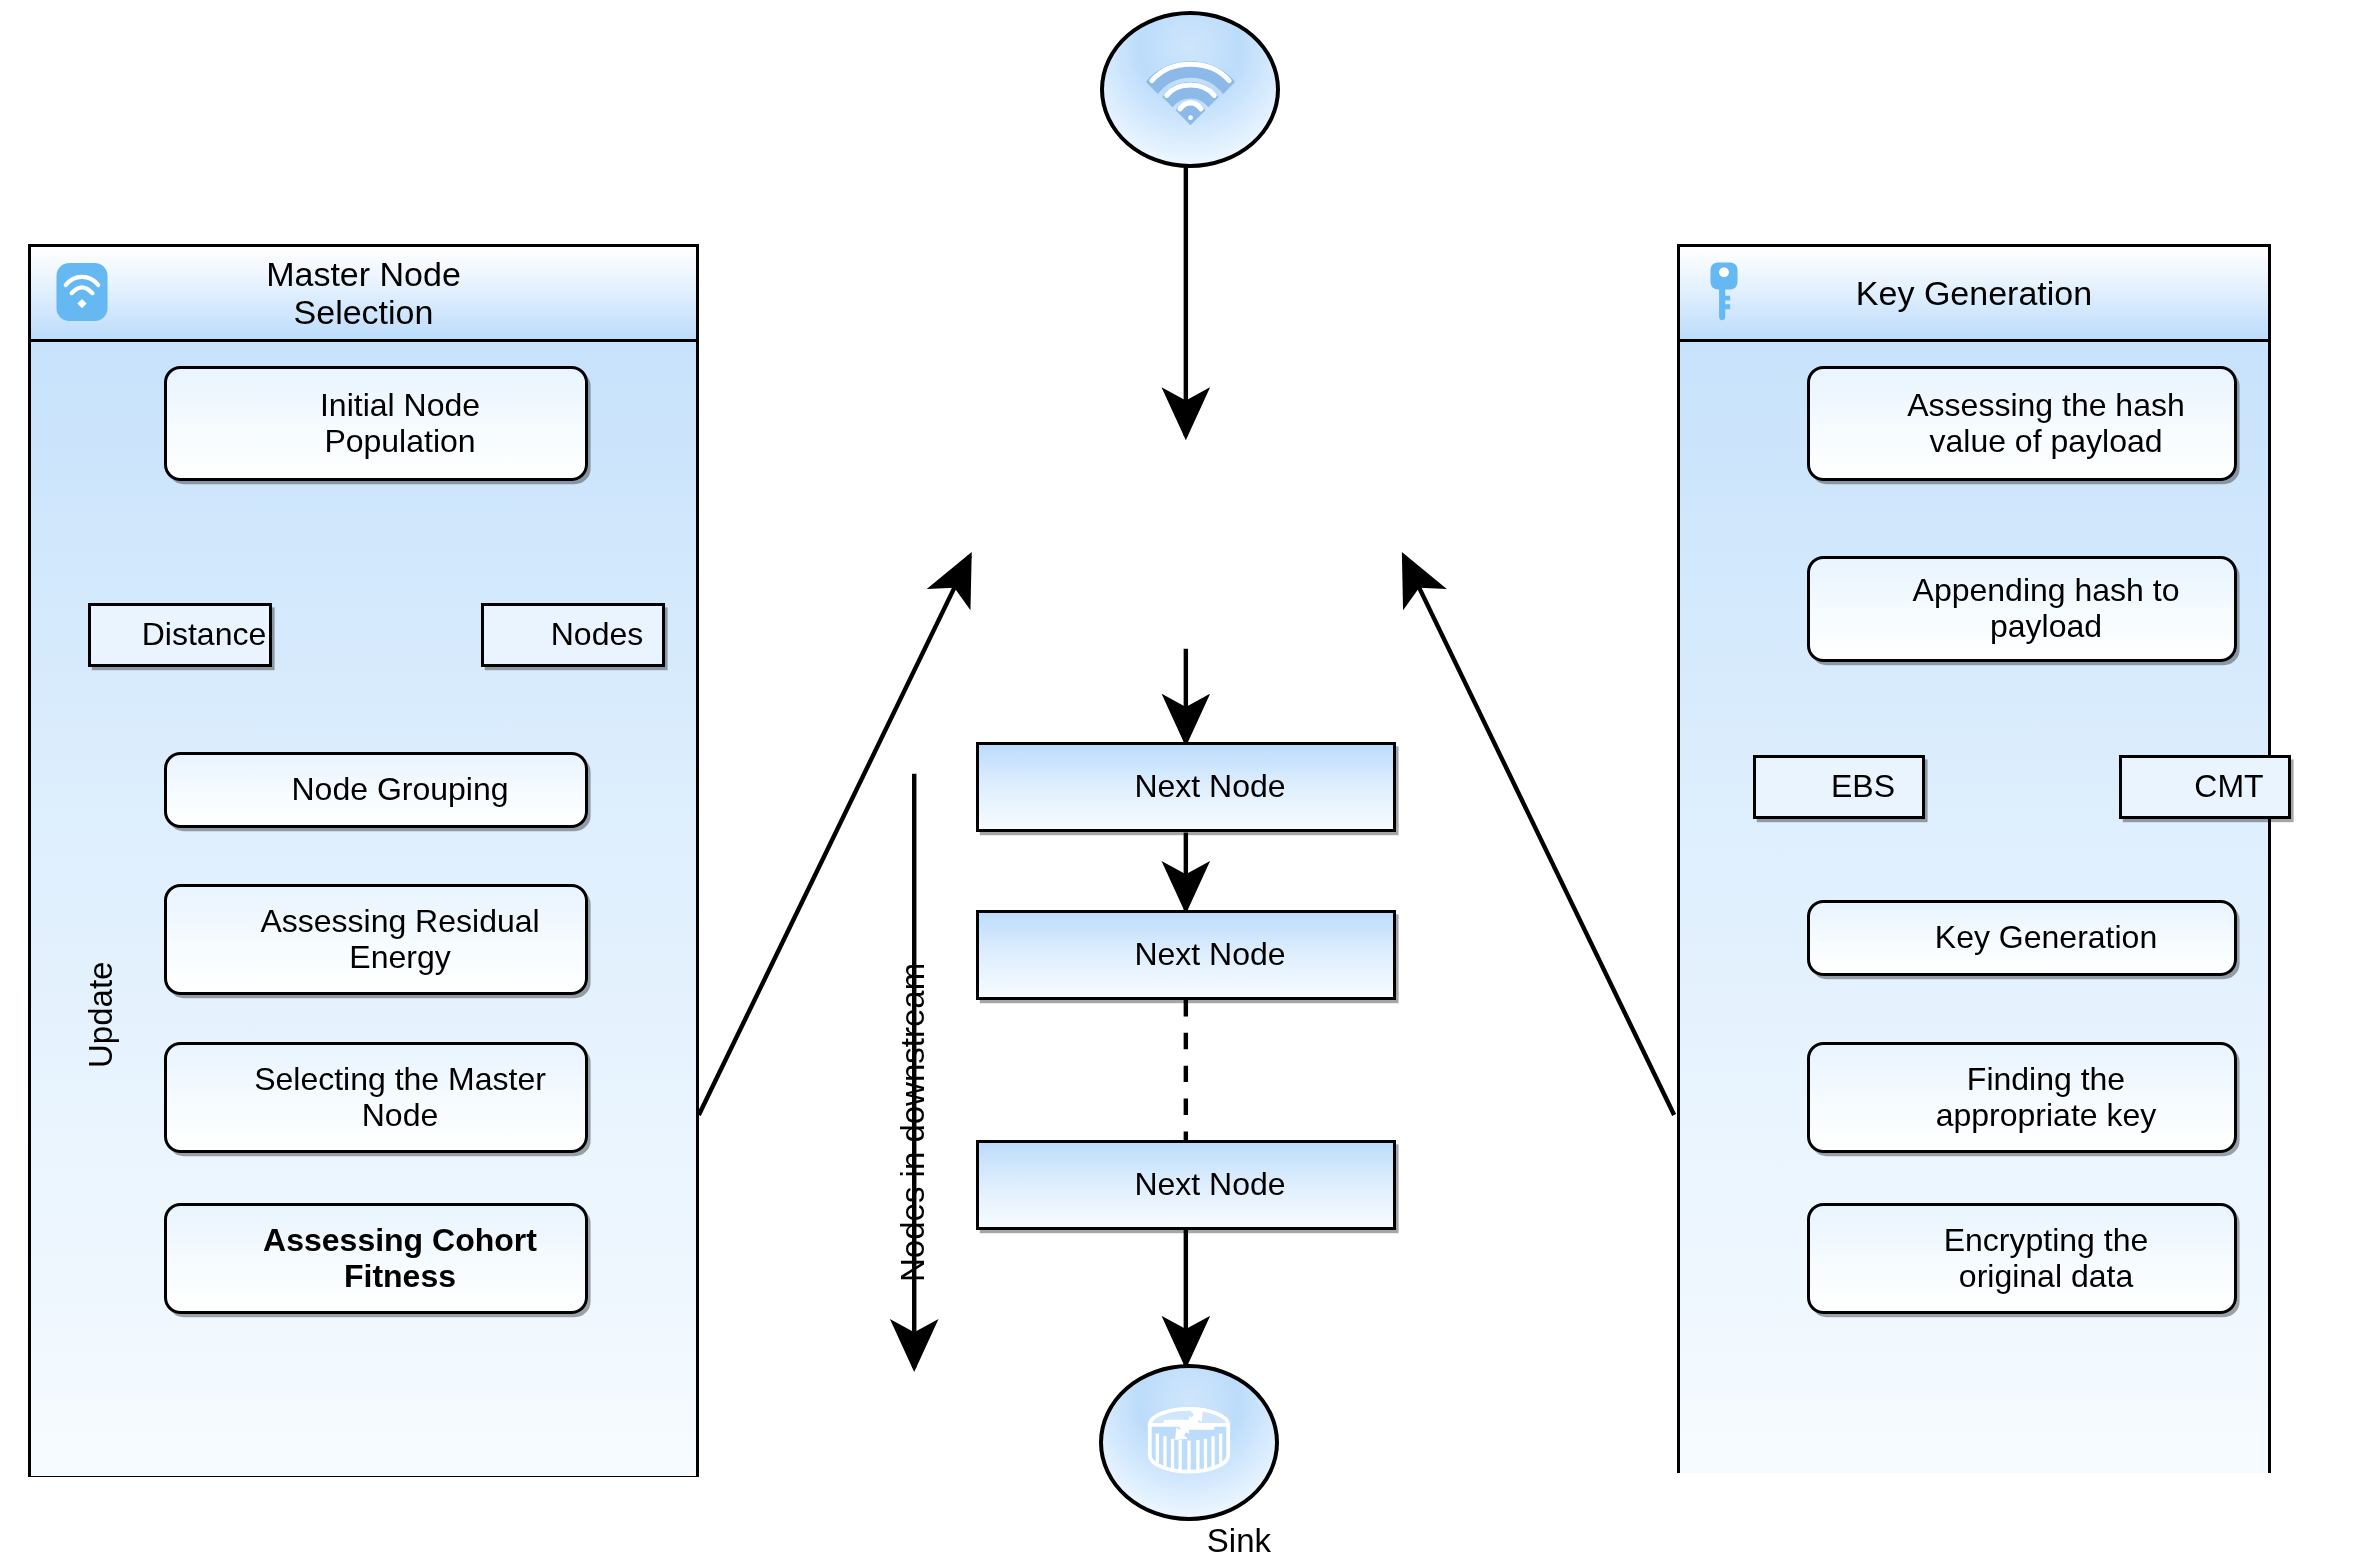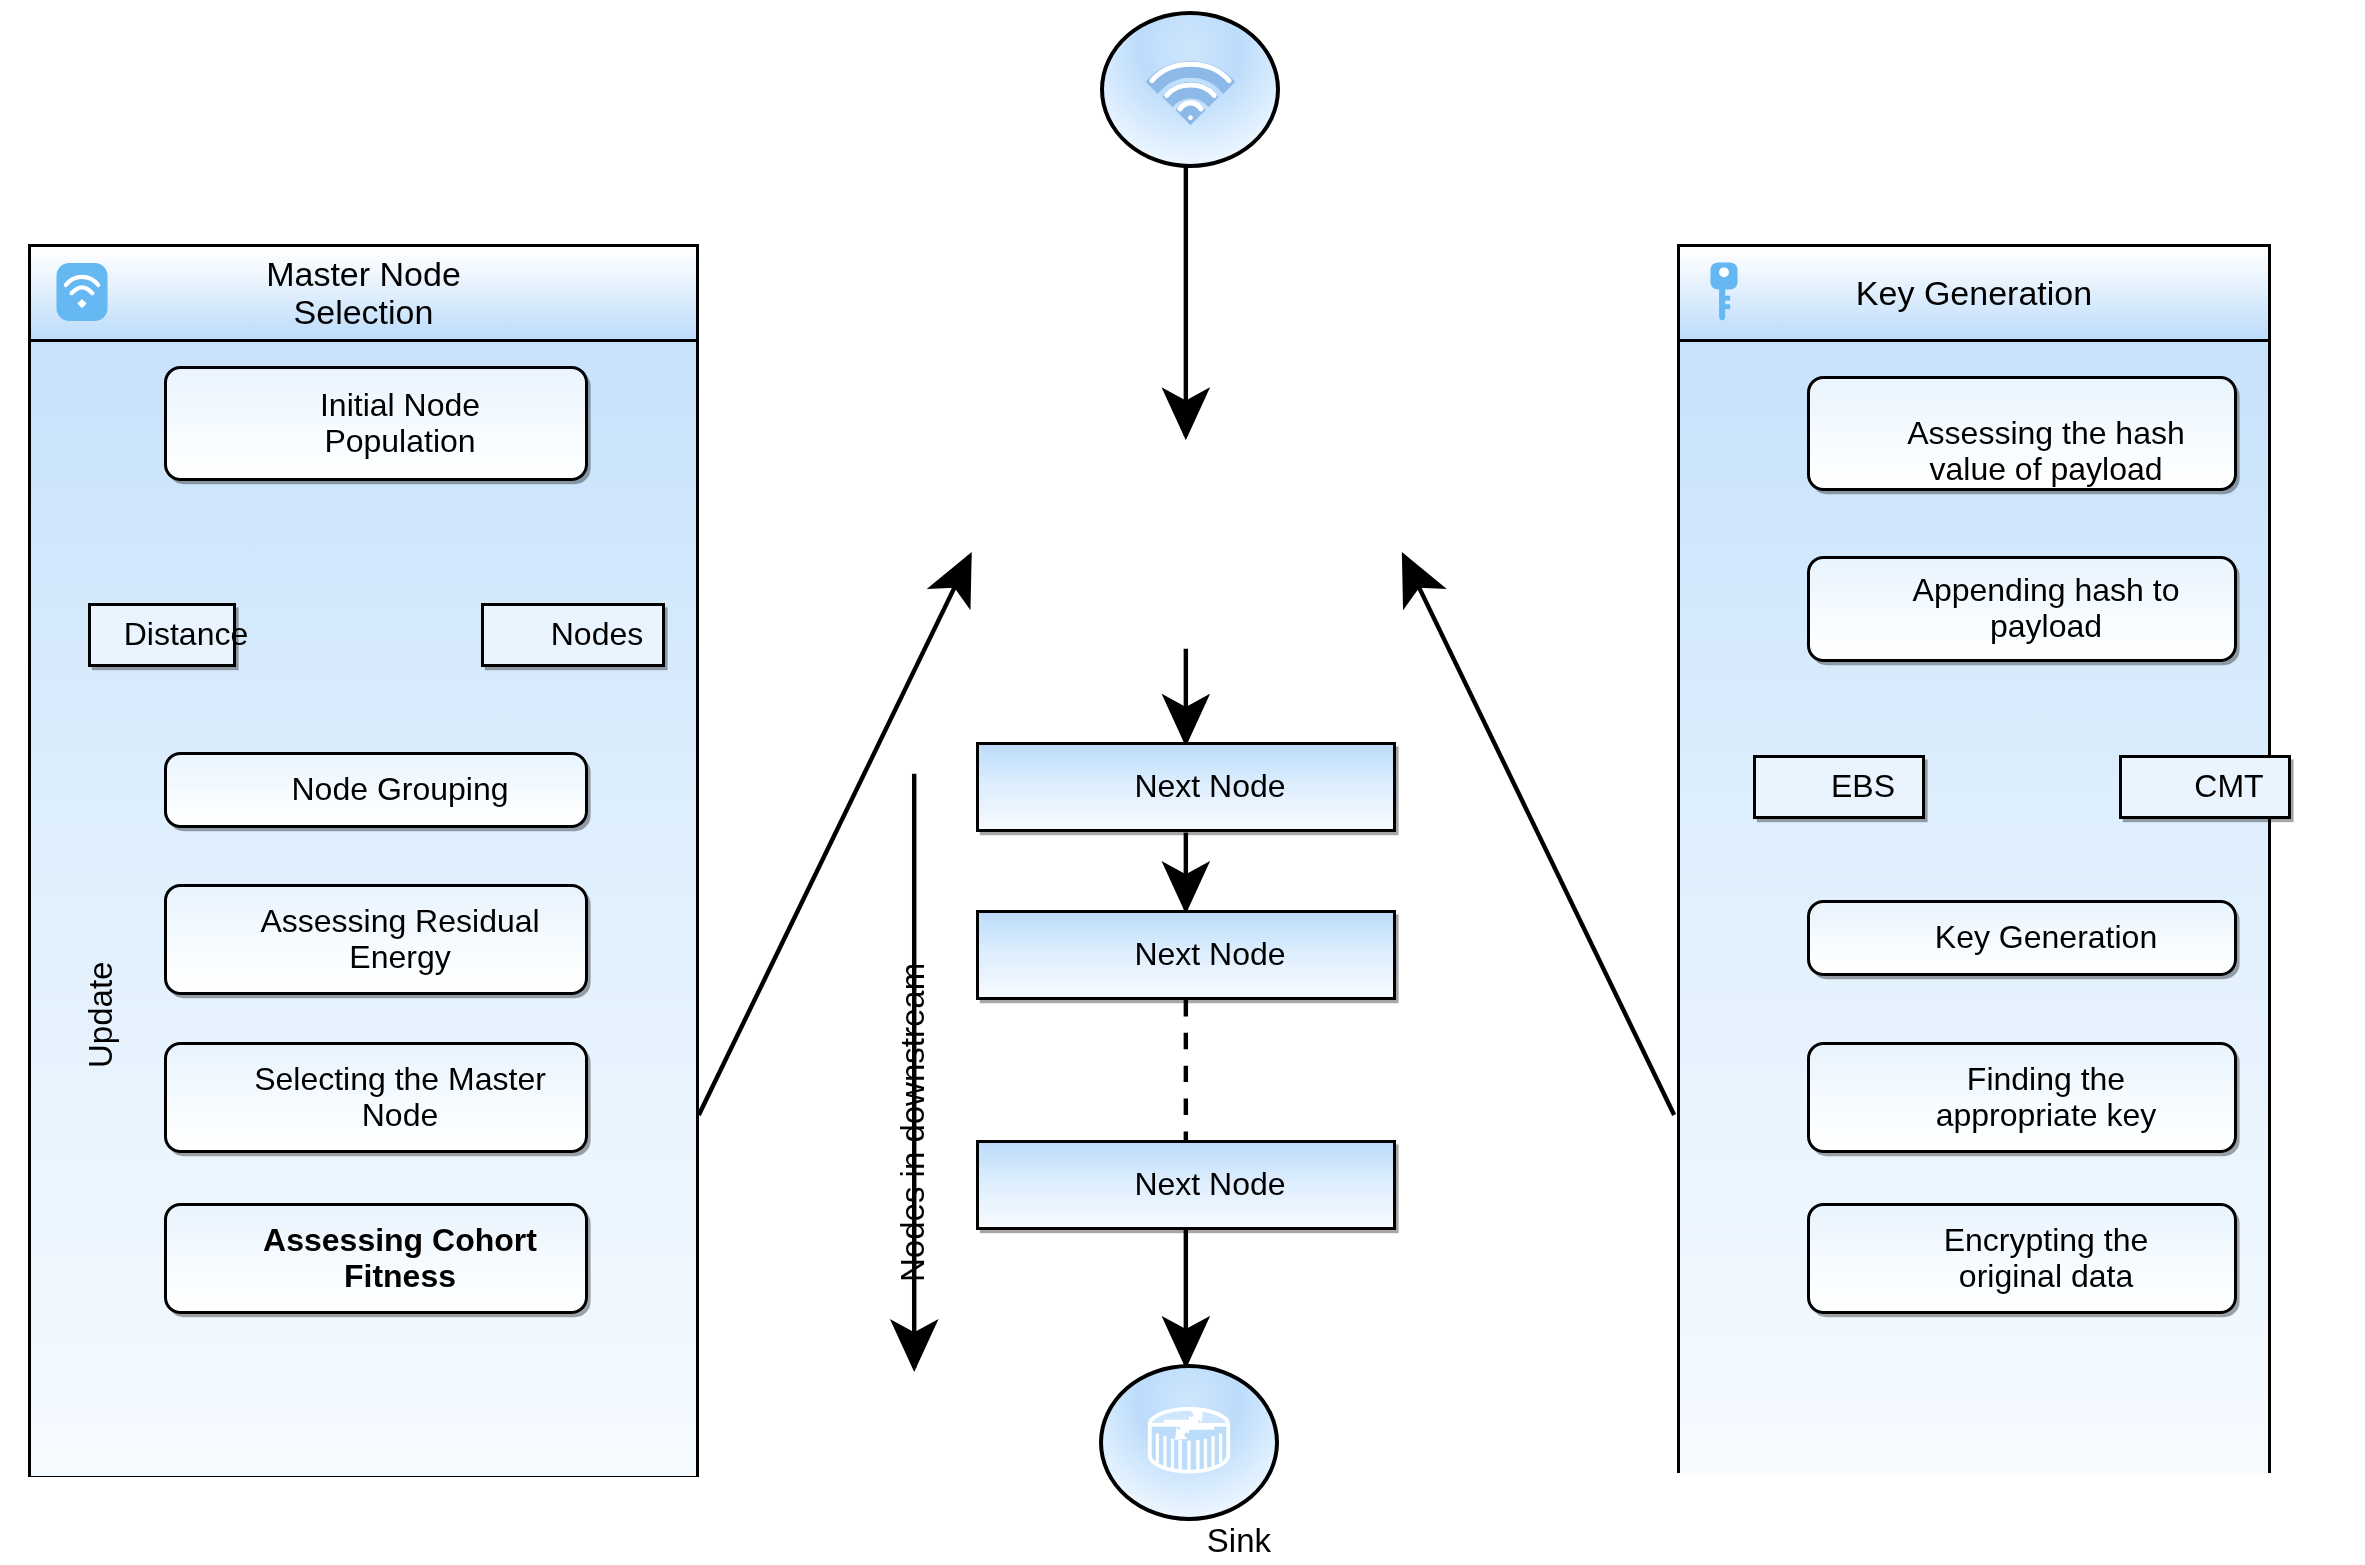--- a/index.html
+++ b/index.html
@@ -146,21 +146,21 @@
     <div class="panel-body" style="height:1134px;"></div>
   </div>
 
   <div class="node round fill-light t44" style="left:164px;top:366px;width:424px;height:115px;">
     <div>
       <div>Initial Node</div>
       <div>Population</div>
     </div>
   </div>
 
-  <div class="node fill-plain t44" style="left:88px;top:603px;width:148px;height:64px;">
+  <div class="node fill-plain t44" style="left:88px;top:603px;width:184px;height:64px;">
     <span>Distance</span>
   </div>
 
   <div class="node fill-plain t44" style="left:481px;top:603px;width:184px;height:64px;">
     <span>Nodes</span>
   </div>
 
   <div class="node round fill-light t44" style="left:164px;top:752px;width:424px;height:76px;">
     <span>Node Grouping</span>
   </div>
@@ -233,21 +233,21 @@
           <rect x="4" y="2" width="22" height="22" rx="6" ry="6" fill="#66b8f2"></rect>
           <circle cx="15" cy="10" r="4" fill="#ffffff"></circle>
           <path d="M11 22 L11 46 C11 48 12 49 13.5 49 C15 49 16 48 16 46 L16 40 L20 40 L20 36 L16 36 L16 33 L20 33 L20 29 L16 29 L16 22 Z" fill="#66b8f2"></path>
         </svg>
       </span>
       <div class="panel-title">Key Generation</div>
     </div>
     <div class="panel-body" style="height:1131px;"></div>
   </div>
 
-  <div class="node round fill-light t44" style="left:1807px;top:376px;width:430px;height:115px;align-items:flex-end;">
+  <div class="node round fill-light t44" style="left:1807px;top:366px;width:430px;height:115px;">
     <div>
       <div>Assessing the hash</div>
       <div>value of payload</div>
     </div>
   </div>
 
   <div class="node round fill-light t44" style="left:1807px;top:556px;width:430px;height:106px;">
     <div>
       <div>Appending hash to</div>
       <div>payload</div>

